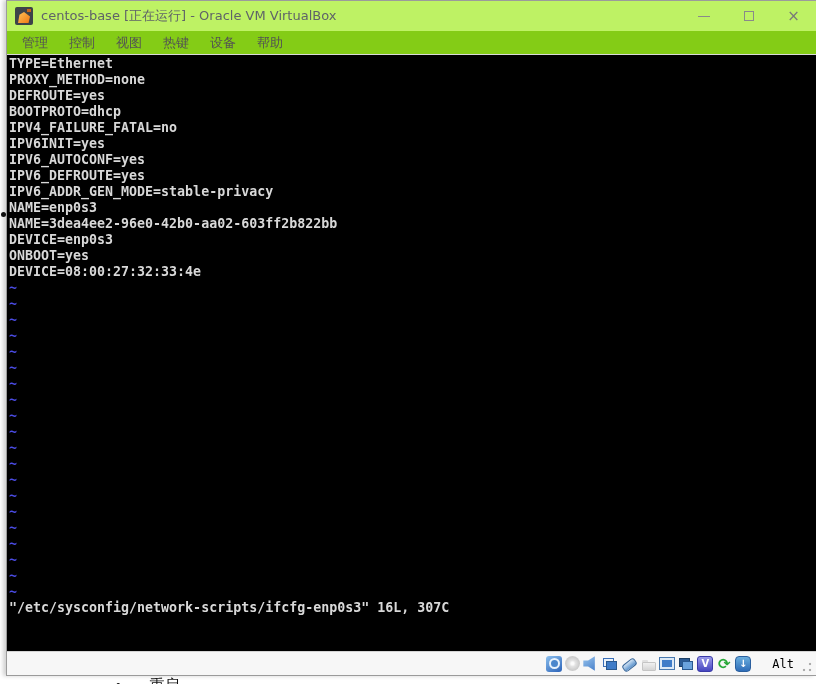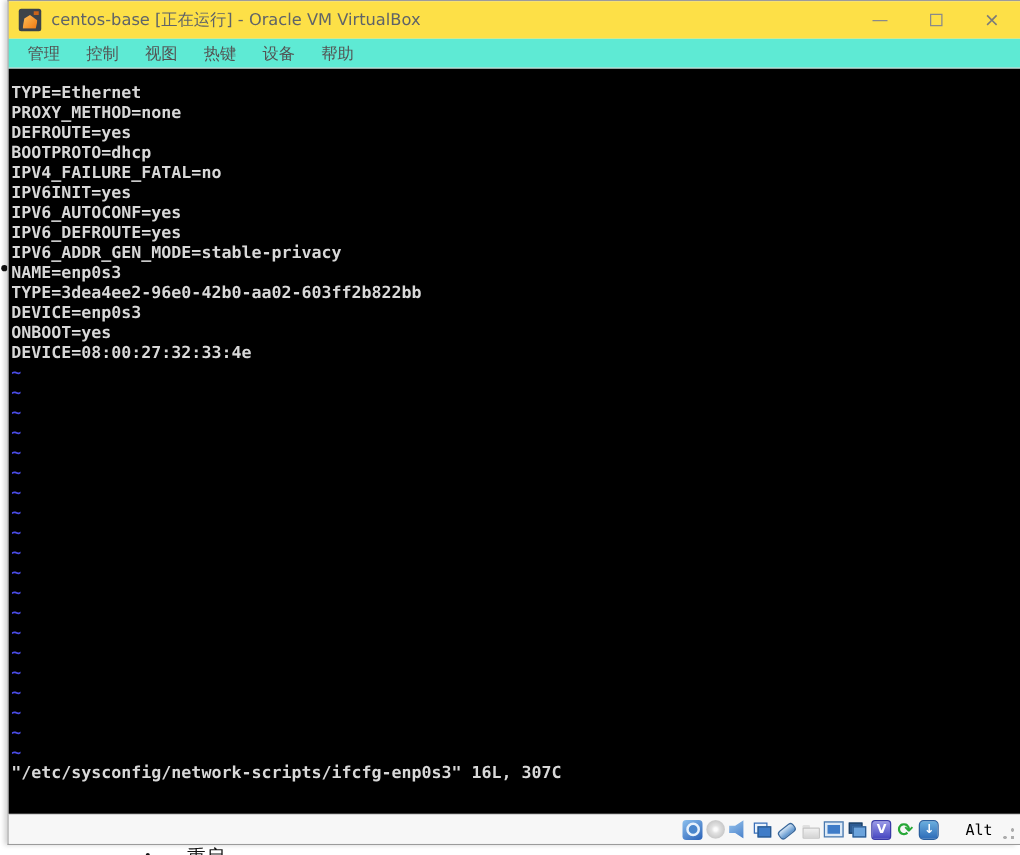--- a/index.html
+++ b/index.html
@@ -11,40 +11,40 @@
   .behind-doc { position:absolute; left:0; top:676px; width:816px; height:8px; background:#ffffff; overflow:hidden; }
   .behind-doc .doc-line { position:absolute; left:115px; top:0; height:20px; font-size:15px; color:#111; display:flex; gap:28px; align-items:flex-start; }
   .behind-doc .doc-bullet { font-size:11px; position:relative; top:2px; }
 
   
   .vbox-window { position:absolute; left:6px; top:0; width:810px; height:676px;
     background:#ffffff; border:1px solid #9b9b9b; border-right:none;
     box-shadow:-3px 0 4px rgba(0,0,0,0.18); display:flex; flex-direction:column; }
 
   
-  .titlebar { height:30px; display:flex; align-items:center; padding-left:8px; background:#fde047; flex:0 0 auto; }
+  .titlebar { height:30px; display:flex; align-items:center; padding-left:8px; background:#bef264; flex:0 0 auto; }
   .vbox-logo { width:18px; height:18px; background:#3d4349; border-radius:2px; position:relative; overflow:hidden; flex:0 0 auto; }
   .vbox-logo::before { content:""; position:absolute; left:3px; top:5px; width:12px; height:11px;
     background:linear-gradient(135deg,#ffc258,#f07812); clip-path:polygon(0 100%,12% 25%,50% 0,100% 40%,88% 100%); }
   .vbox-logo::after { content:""; position:absolute; right:2px; top:2px; width:4px; height:3px; background:#c9631a; }
   .title-text { font-size:13px; color:#5f6368; margin-left:8px; white-space:nowrap; }
   .win-controls { margin-left:auto; display:flex; height:100%; }
   .win-btn { width:45px; height:100%; display:flex; align-items:center; justify-content:center; color:#7a7a7a; font-size:13px; cursor:default; font-family:"DejaVu Sans",sans-serif; }
   .win-btn .glyph-box { width:10px; height:10px; border:1px solid #8a8a8a; display:block; }
   .win-btn .glyph-min { width:12px; height:0; border-top:1px solid #8a8a8a; display:block; }
   .win-btn.close { font-size:15px; }
 
   
-  .menubar { height:24px; display:flex; align-items:center; padding-left:7px; border-bottom:1px solid #dadada; background:#5eead4; flex:0 0 auto; }
+  .menubar { height:24px; display:flex; align-items:center; padding-left:7px; border-bottom:1px solid #dadada; background:#84cc16; flex:0 0 auto; }
   .menu-item { font-size:13px; color:#535353; padding:2px 8px; margin-right:5px; white-space:nowrap; }
 
   
   .terminal { flex:1 1 auto; background:#000; overflow:hidden; position:relative;
     font-family:"DejaVu Sans Mono","Liberation Mono",monospace; font-weight:bold;
-    font-size:13.3px; line-height:16px; letter-spacing:0; padding:12px 0 0 2px; }
+    font-size:13.3px; line-height:16px; letter-spacing:0; padding:1px 0 0 2px; }
   .tline { height:16px; white-space:pre; color:var(--term-text,#d8d8d8); }
   .tline.tilde { color:var(--tilde,#4b4ce4); }
   .tline.statusline { color:var(--term-text,#d8d8d8); }
 
   
   .statusbar { height:24px; flex:0 0 auto; background:#f7f7f7; border-top:1px solid #d4d4d4;
     display:flex; align-items:center; justify-content:flex-end; padding-right:4px; }
   .sb-icons { display:flex; align-items:center; }
   .sb-icon { width:16px; height:16px; margin-left:3px; display:inline-flex; align-items:center; justify-content:center;
     position:relative; font:bold 10px "DejaVu Sans",sans-serif; color:#fff; flex:0 0 auto; }
@@ -127,21 +127,21 @@
         <div class="tline">TYPE=Ethernet</div>
         <div class="tline">PROXY_METHOD=none</div>
         <div class="tline">DEFROUTE=yes</div>
         <div class="tline">BOOTPROTO=dhcp</div>
         <div class="tline">IPV4_FAILURE_FATAL=no</div>
         <div class="tline">IPV6INIT=yes</div>
         <div class="tline">IPV6_AUTOCONF=yes</div>
         <div class="tline">IPV6_DEFROUTE=yes</div>
         <div class="tline">IPV6_ADDR_GEN_MODE=stable-privacy</div>
         <div class="tline">NAME=enp0s3</div>
-        <div class="tline">TYPE=3dea4ee2-96e0-42b0-aa02-603ff2b822bb</div>
+        <div class="tline">NAME=3dea4ee2-96e0-42b0-aa02-603ff2b822bb</div>
         <div class="tline">DEVICE=enp0s3</div>
         <div class="tline">ONBOOT=yes</div>
         <div class="tline">DEVICE=08:00:27:32:33:4e</div>
         <div class="tline tilde">~</div>
         <div class="tline tilde">~</div>
         <div class="tline tilde">~</div>
         <div class="tline tilde">~</div>
         <div class="tline tilde">~</div>
         <div class="tline tilde">~</div>
         <div class="tline tilde">~</div>

